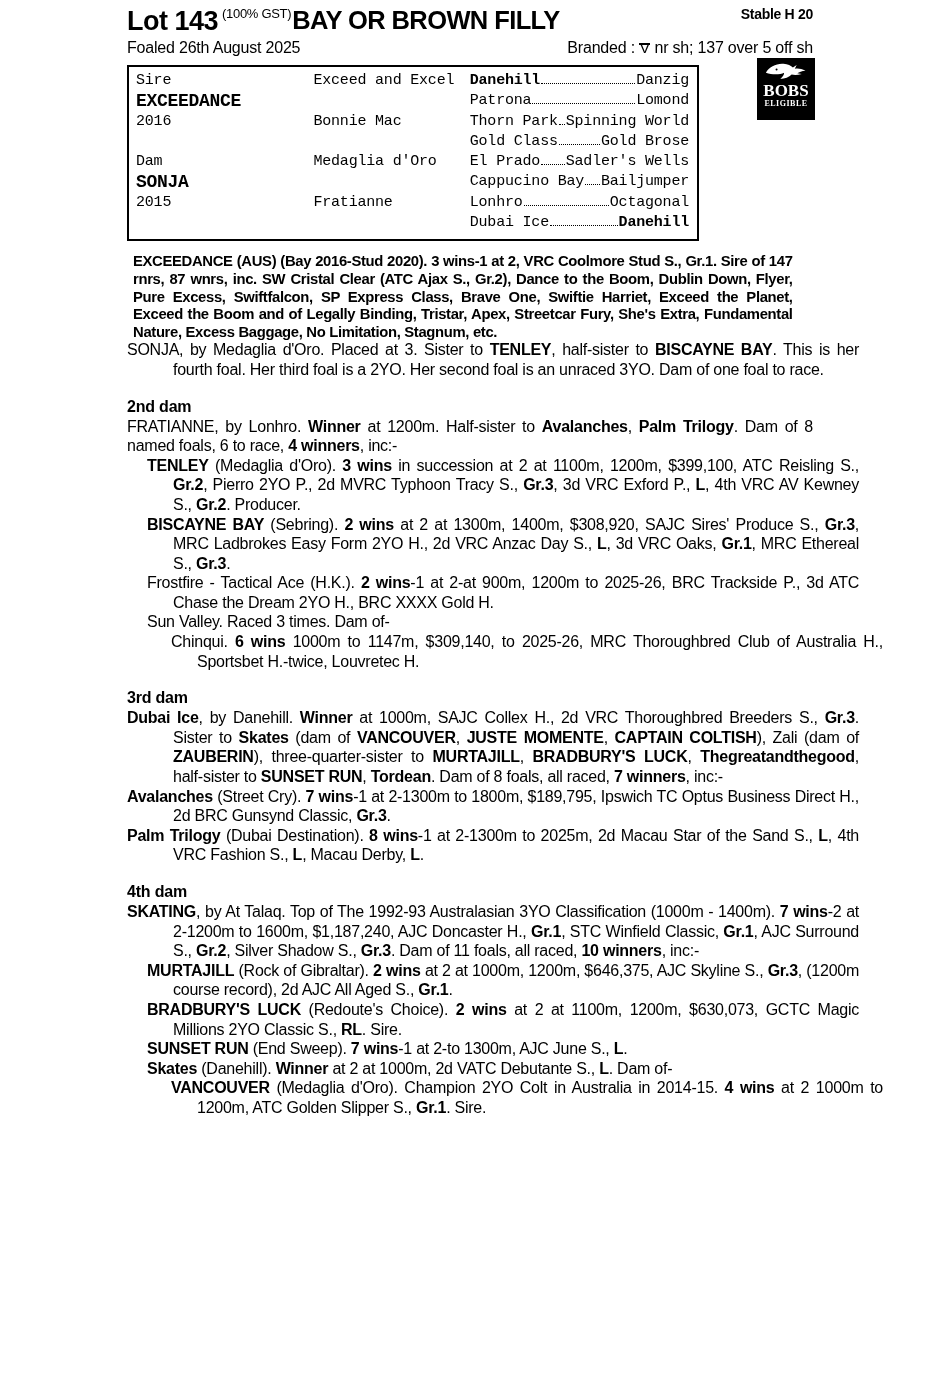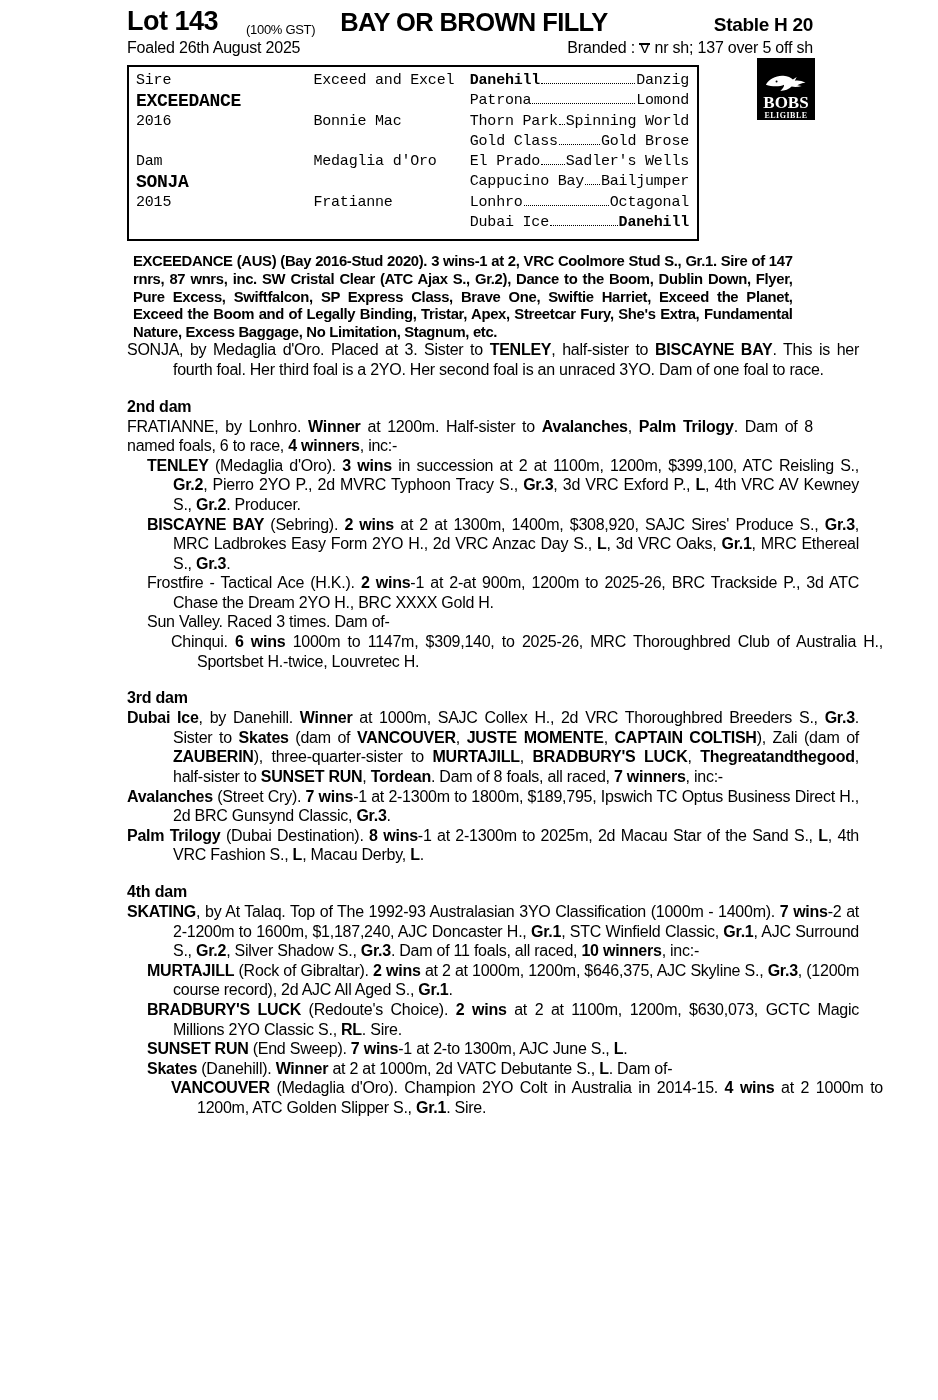--- a/index.html
+++ b/index.html
@@ -27,21 +27,21 @@
   .bobs-logo {
     position: absolute;
     left: 757px;
     top: 58px;
     width: 58px;
     height: 62px;
     background: #000000;
     display: flex;
     flex-direction: column;
     align-items: center;
-    justify-content: flex-end;
+    justify-content: flex-start;
     padding-top: 3px;
     box-sizing: border-box;
     text-decoration: underline;
   }
   .bobs-horse { width: 44px; height: 22px; display:block; }
   .bobs-word {
     color: #ffffff;
     font-family: "Liberation Serif", serif;
     font-weight: bold;
     font-size: 17px;
@@ -64,24 +64,23 @@
     font-weight: bold;
     font-size: 15.5px;
     letter-spacing: -0.3px;
     padding-top: 98px;
     width: 640px;
     margin-left: 8px;
   }
 
   .lot-row {
     display: flex;
-    align-items: flex-end;
+    align-items: flex-start;
     margin-top: 6px;
     width: 686px;
-    gap: 24px;
   }
   .lot-num {
     font-weight: bold;
     font-size: 27px;
     letter-spacing: -0.5px;
     white-space: nowrap;
   }
   .gst {
     font-size: 13px;
     font-weight: normal;
@@ -92,21 +91,21 @@
   }
   .colour-sex {
     font-weight: bold;
     font-size: 25.5px;
     letter-spacing: -0.6px;
     white-space: nowrap;
   }
   .stable {
     margin-left: auto;
     font-weight: bold;
-    font-size: 19px;
+    font-size: 14px;
     letter-spacing: -0.3px;
     white-space: nowrap;
     padding-bottom: 1px;
   }
 
   .foaled-row {
     display: flex;
     justify-content: space-between;
     font-size: 16px;
     letter-spacing: -0.2px;

